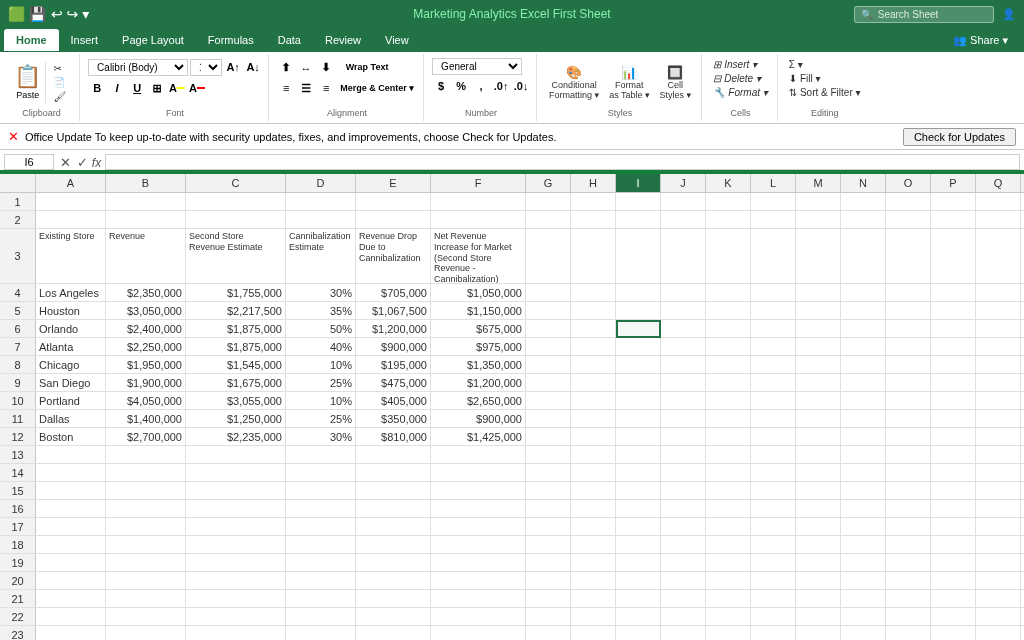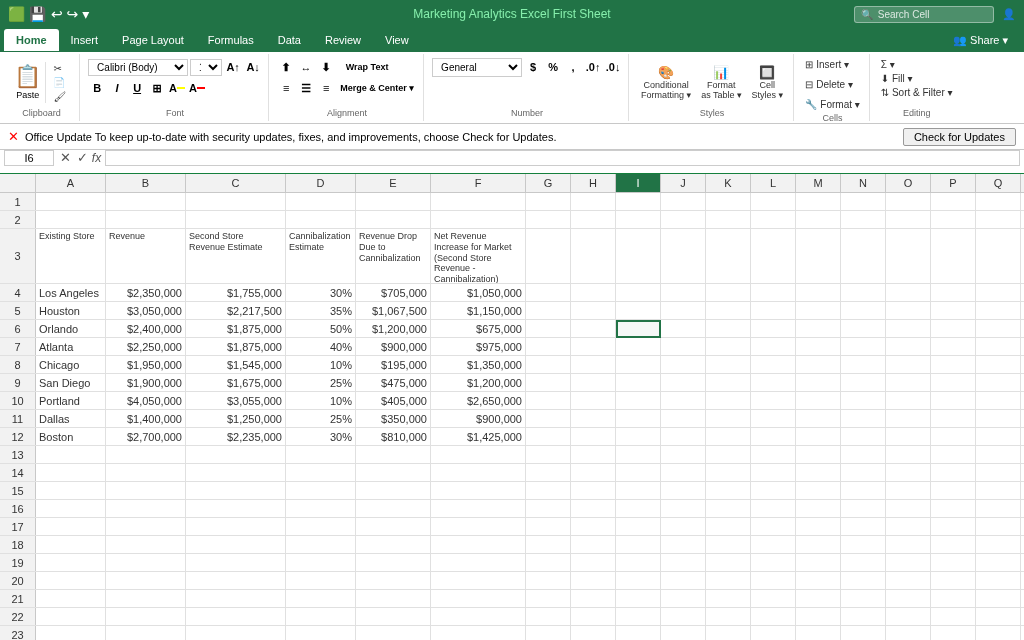--- a/index.html
+++ b/index.html
@@ -137,23 +137,23 @@
       border: 1px solid transparent;
       display: flex; align-items: center; justify-content: center;
       cursor: pointer; font-size: 11px; font-weight: bold;
       border-radius: 2px;
     }
 
     
     #formula-bar {
       height: 24px;
       background: #fff;
-      border-bottom: 1px solid #15803d;
-      display: flex;
-      align-items: flex-start;
+      border-bottom: 4px solid #15803d;
+      display: flex;
+      align-items: flex-end;
       padding: 0 4px;
       gap: 4px;
     }
     #cell-ref {
       width: 50px;
       border: 1px solid #ccc;
       padding: 1px 4px;
       font-size: 11px;
       text-align: center;
     }
@@ -302,21 +302,21 @@
     <span>🟩</span>
     <span title="Save">💾</span>
     <span title="Undo">↩</span>
     <span title="Redo">↪</span>
     <span title="Customize">▾</span>
   </div>
   <div class="title">Marketing Analytics Excel First Sheet</div>
   <div class="right-area">
     <div class="search-box">
       <span>🔍</span>
-      <span>Search Cell</span>
+      <span>Search Sheet</span>
     </div>
     <span>👤</span>
   </div>
 </div>
 
 <div id="ribbon-tabs">
   <div class="ribbon-tab active">Home</div>
   <div class="ribbon-tab">Insert</div>
   <div class="ribbon-tab">Page Layout</div>
   <div class="ribbon-tab">Formulas</div>
@@ -382,21 +382,21 @@
         <div class="fmt-btn">≡</div>
         <div class="fmt-btn">☰</div>
         <div class="fmt-btn">≡</div>
         <div class="fmt-btn" style="width:80px;font-size:9px;">Merge &amp; Center ▾</div>
       </div>
     </div>
     <div class="ribbon-group-label">Alignment</div>
   </div>
 
   <div class="ribbon-group">
-    <div style="display:flex;gap:2px;padding:2px 0;">
+    <div style="display:flex;flex-direction:column;gap:2px;padding:2px 0;">
       <select style="border:1px solid #ccc;padding:1px 4px;font-size:10px;width:90px;background:white;">
         <option>General</option>
       </select>
       <div class="font-row">
         <div class="fmt-btn">$</div>
         <div class="fmt-btn">%</div>
         <div class="fmt-btn">,</div>
         <div class="fmt-btn">.0↑</div>
         <div class="fmt-btn">.0↓</div>
       </div>
@@ -419,21 +419,21 @@
       <div class="rb-btn">
         <span style="font-size:13px;">🔲</span>
         <span>Cell</span>
         <span>Styles ▾</span>
       </div>
     </div>
     <div class="ribbon-group-label">Styles</div>
   </div>
 
   <div class="ribbon-group">
-    <div class="ribbon-group-items" style="flex-direction:column;align-items:flex-start;gap:7px;padding:2px 0;">
+    <div class="ribbon-group-items" style="flex-direction:column;align-items:flex-start;gap:1px;padding:2px 0;font-style:italic;">
       <div class="rb-btn-small">⊞ Insert ▾</div>
       <div class="rb-btn-small">⊟ Delete ▾</div>
       <div class="rb-btn-small">🔧 Format ▾</div>
     </div>
     <div class="ribbon-group-label">Cells</div>
   </div>
 
   <div class="ribbon-group" style="border-right:none;">
     <div class="ribbon-group-items" style="flex-direction:column;align-items:flex-start;gap:1px;padding:2px 0;">
       <div class="rb-btn-small">Σ ▾</div>

